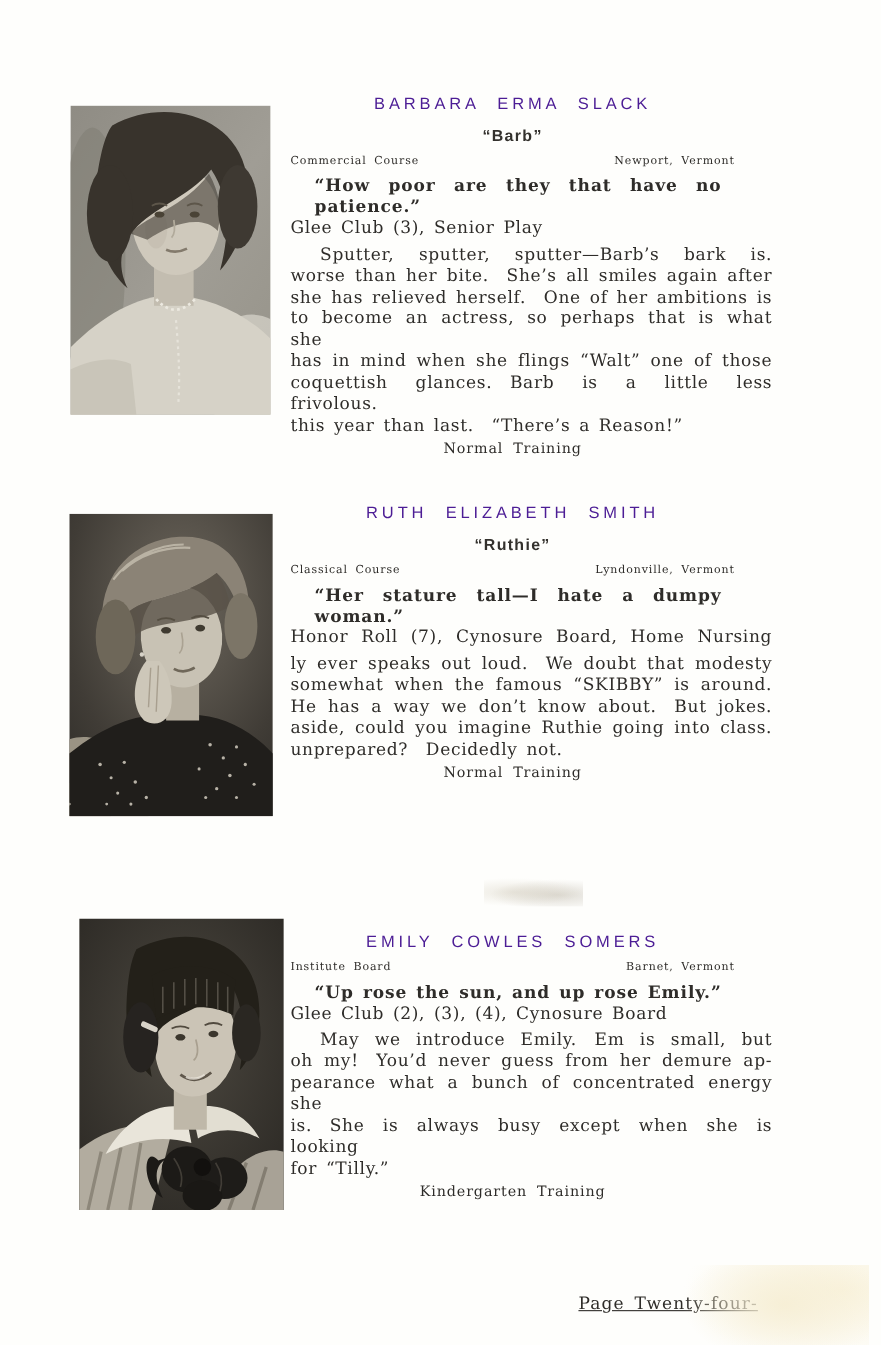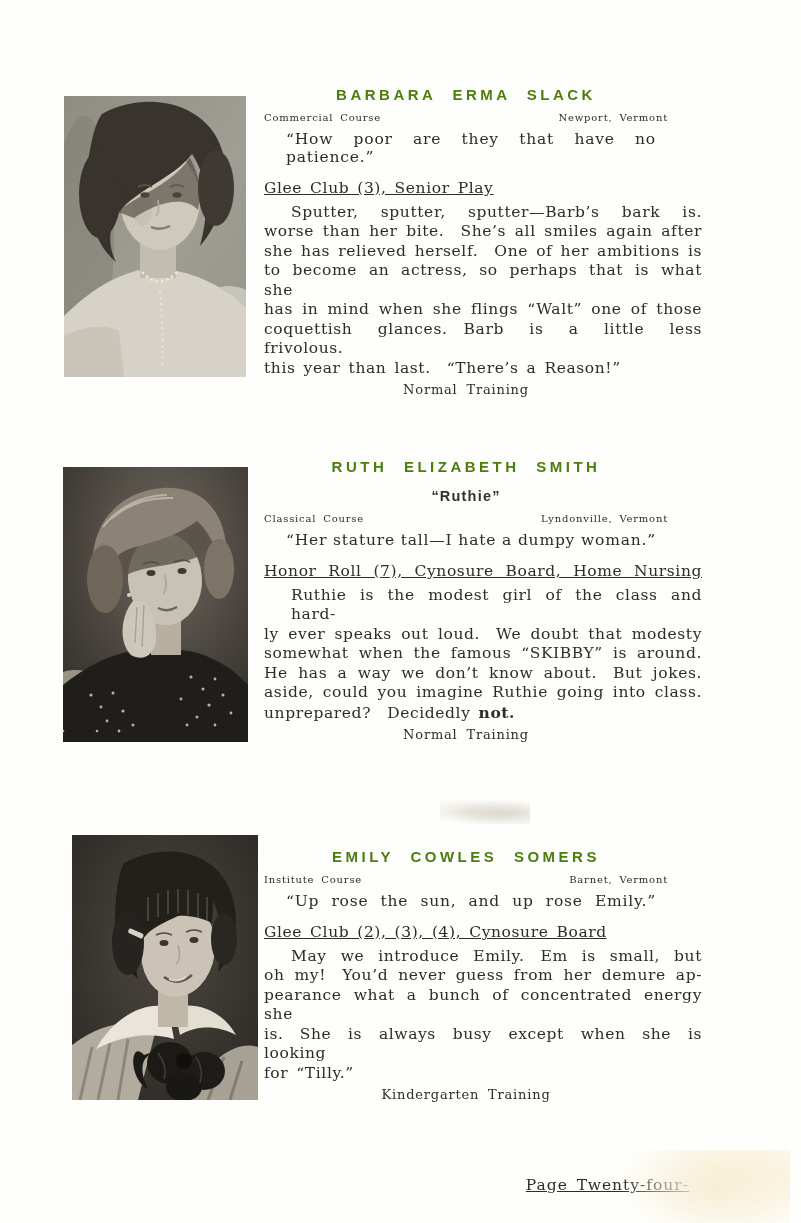--- a/index.html
+++ b/index.html
@@ -10,50 +10,50 @@
     color:#2e2c29;
     position:relative;
     overflow:hidden;
   }
   .page{position:absolute;inset:0;background:#fefefc;}
 
   
   .entry{position:absolute;left:264px;width:438px;}
   .e-name{
     font-family:"Liberation Sans","DejaVu Sans",sans-serif;
-    font-weight:bold;font-size:15px;letter-spacing:3.5px;word-spacing:9px;
-    text-align:center;padding-right:34px;color:#4d7c0f;
+    font-weight:normal;font-size:15px;letter-spacing:3.5px;word-spacing:9px;
+    text-align:center;padding-right:34px;color:#4c1d95;
   }
   .e-nick{
     font-family:"Liberation Sans","DejaVu Sans",sans-serif;
     font-weight:bold;font-size:14.5px;letter-spacing:1.2px;word-spacing:2px;
     text-align:center;padding-right:34px;margin-top:13px;color:#33312d;
   }
   .e-course{
     display:flex;justify-content:space-between;
     margin-top:9px;padding-right:34px;
     font-size:10px;letter-spacing:0.8px;word-spacing:3px;
   }
   .e-quote{
     margin-top:7px;padding-left:22px;padding-right:46px;
     font-size:15.5px;letter-spacing:0.8px;
-    text-align:justify;text-align-last:justify;
+    text-align:justify;text-align-last:justify;font-weight:bold;
   }
   .tline{
     font-size:15.5px;line-height:19.5px;letter-spacing:0.6px;word-spacing:2.5px;
   }
   .just{text-align:justify;text-align-last:justify;}
   .indent{padding-left:27px;}
-  .acts{margin-top:13px;text-decoration:underline;}
+  .acts{margin-top:1px;}
   .para{margin-top:4px;}
   .training{
     text-align:center;padding-right:34px;margin-top:4px;
     font-size:13px;letter-spacing:0.8px;word-spacing:4px;
   }
-  b{font-weight:bold;}
+  b{font-weight:normal;}
 
   
   .photo{position:absolute;}
   .photo svg{display:block;}
 
   
   .footer{
     position:absolute;top:1176px;right:112px;
     font-size:15.5px;letter-spacing:1px;word-spacing:3px;text-decoration:underline;
   }
@@ -214,20 +214,21 @@
       <ellipse cx="98" cy="228" rx="23" ry="21" fill="#1c1a17"></ellipse>
       <ellipse cx="132" cy="236" rx="21" ry="19" fill="#1e1c19"></ellipse>
       <ellipse cx="112" cy="252" rx="18" ry="14" fill="#1a1815"></ellipse>
       <circle cx="112" cy="226" r="8" fill="#12100e"></circle>
       <path d="M86,218 Q96,232 92,244 M124,222 Q132,234 128,248" stroke="#4b463f" stroke-width="1.5" fill="none" opacity="0.8"></path>
     </svg>
   </div>
 
   <div class="entry" style="top:86px;">
     <div class="e-name">BARBARA ERMA SLACK</div>
+    <div class="e-nick">“Barb”</div>
     <div class="e-course">
       <span>Commercial Course</span>
       <span>Newport, Vermont</span>
     </div>
     <div class="e-quote">“How poor are they that have no patience.”</div>
     <div class="acts">
       <div class="tline">Glee Club (3), Senior Play</div>
     </div>
     <div class="para">
       <div class="tline just indent">Sputter, sputter, sputter—Barb’s bark is.</div>
@@ -246,34 +247,33 @@
     <div class="e-nick">“Ruthie”</div>
     <div class="e-course">
       <span>Classical Course</span>
       <span>Lyndonville, Vermont</span>
     </div>
     <div class="e-quote">“Her stature tall—I hate a dumpy woman.”</div>
     <div class="acts">
       <div class="tline just">Honor Roll (7), Cynosure Board, Home Nursing</div>
     </div>
     <div class="para">
-      <div class="tline just indent">Ruthie is the modest girl of the class and hard-</div>
       <div class="tline just">ly ever speaks out loud. We doubt that modesty</div>
       <div class="tline just">somewhat when the famous “SKIBBY” is around.</div>
       <div class="tline just">He has a way we don’t know about. But jokes.</div>
       <div class="tline just">aside, could you imagine Ruthie going into class.</div>
       <div class="tline"><span>unprepared? Decidedly </span><b>not.</b></div>
     </div>
     <div class="training">Normal Training</div>
   </div>
 
   <div class="entry" style="top:848px;">
     <div class="e-name">EMILY COWLES SOMERS</div>
     <div class="e-course">
-      <span>Institute Course</span>
+      <span>Institute Board</span>
       <span>Barnet, Vermont</span>
     </div>
     <div class="e-quote">“Up rose the sun, and up rose Emily.”</div>
     <div class="acts">
       <div class="tline">Glee Club (2), (3), (4), Cynosure Board</div>
     </div>
     <div class="para">
       <div class="tline just indent">May we introduce Emily. Em is small, but</div>
       <div class="tline just">oh my! You’d never guess from her demure ap-</div>
       <div class="tline just">pearance what a bunch of concentrated energy she</div>

